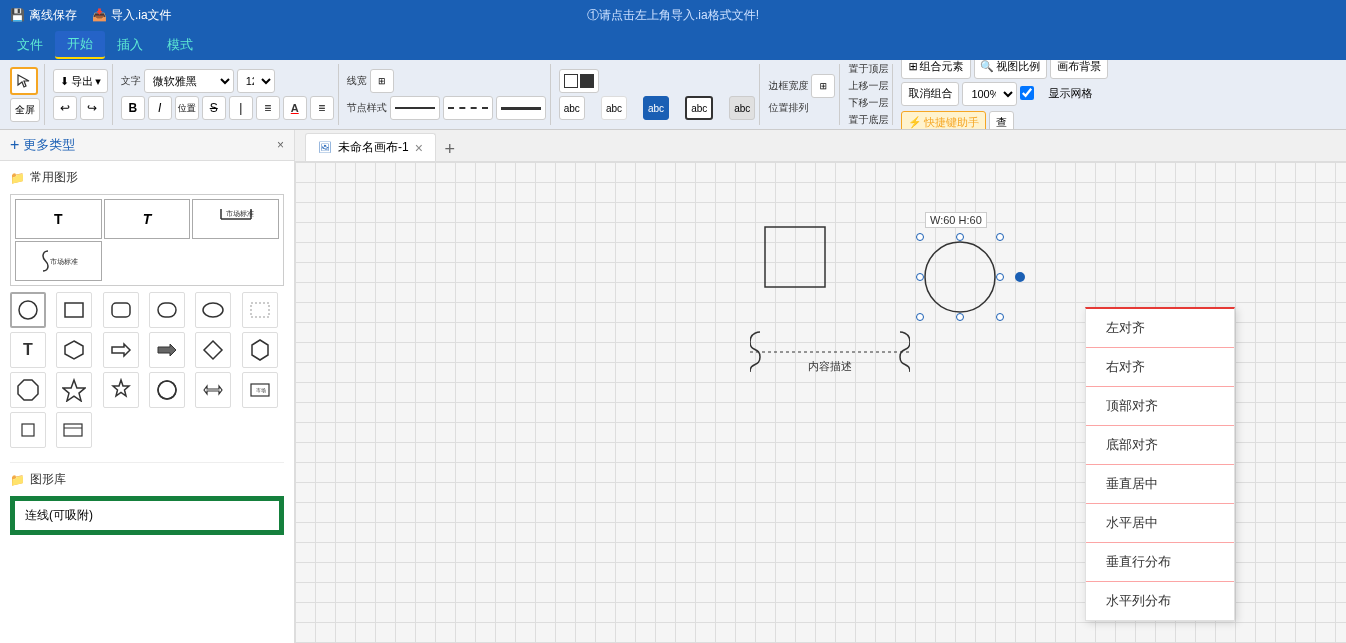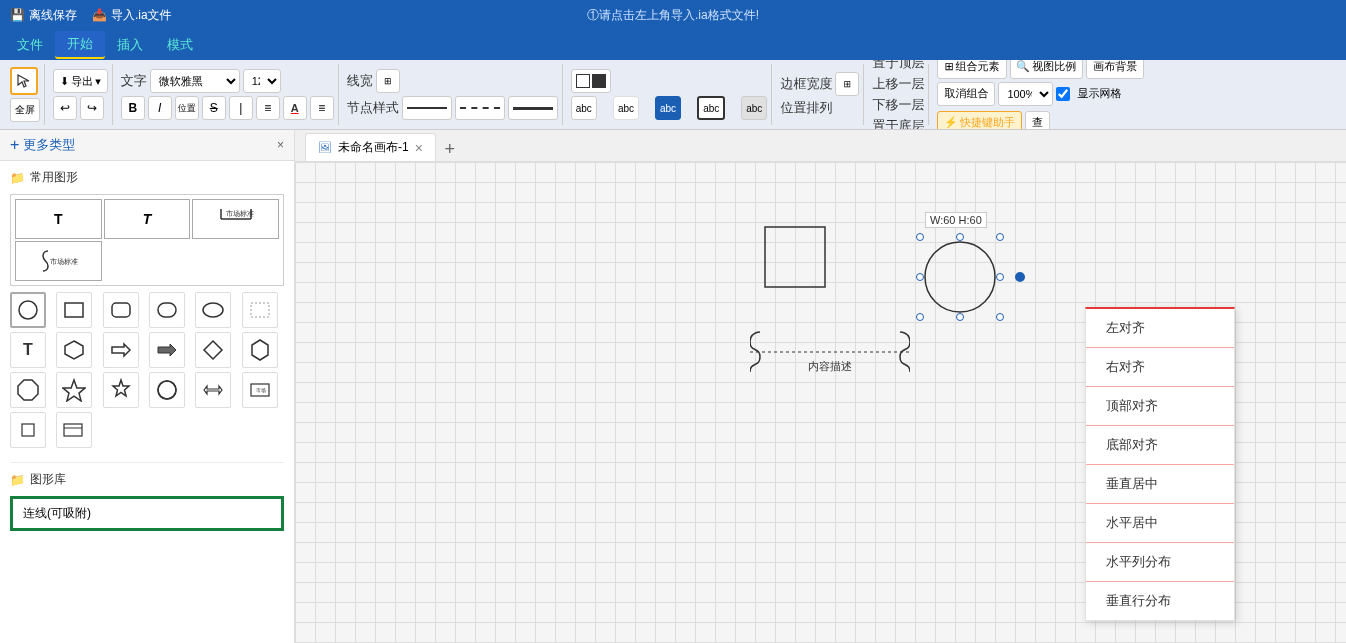--- a/index.html
+++ b/index.html
@@ -94,21 +94,21 @@
     }
     .tb-icon-btn {
       width: 24px; height: 24px;
       border: 1px solid #ccc;
       border-radius: 3px;
       background: white;
       display: flex; align-items: center; justify-content: center;
       cursor: pointer;
       font-size: 12px;
     }
-    .tb-label { font-size: 13px; color: #333; white-space: nowrap; }
+    .tb-label { font-size: 10px; color: #333; white-space: nowrap; }
     .bold { font-weight: bold; }
     .italic { font-style: italic; }
 
     
     #main {
       display: flex;
       height: calc(100vh - 130px);
     }
 
     
@@ -398,21 +398,21 @@
         <span>🔍</span>
         <span>视图比例</span>
       </div>
       <div class="tb-btn" style="font-size:11px;">画布背景</div>
     </div>
     <div class="toolbar-row">
       <div class="tb-btn" style="font-size:11px;">取消组合</div>
       <select class="tb-select" style="width:55px;">
         <option>100%</option>
       </select>
-      <div style="display:flex; align-items:center; gap:7px;">
+      <div style="display:flex; align-items:flex-start; gap:14px;">
         <input type="checkbox" checked="" style="width: 14px; height: 14px;" id="gridcb">
         <label for="gridcb" style="font-size:11px;">显示网格</label>
       </div>
     </div>
     <div class="toolbar-row" style="margin-top:2px;">
       <div class="tb-btn" style="background:#fff3cd; border-color:#f5a623; font-size:11px; color:#f5a623;">
         <span>⚡</span>
         快捷键助手
       </div>
       <div class="tb-btn" style="font-size:11px;">查</div>
@@ -588,21 +588,21 @@
     </div>
 
     <div style="border-bottom:1px solid #eee; margin:0 10px;"></div>
 
     <div class="shape-section">
       <div class="section-title">
         <span class="folder-icon">📁</span>
         <span>图形库</span>
       </div>
 
-      <div style="border:3px solid #15803d; padding:6px 10px; font-size:12px; cursor:pointer; background:white;">
+      <div style="border:5px solid #15803d; padding:6px 10px; font-size:12px; cursor:pointer; background:white;">
         <span>连线(可吸附)</span>
       </div>
     </div>
   </div>
 
   <div id="canvas-area">
 
     <div id="tab-bar">
       <div class="canvas-tab">
         <span class="tab-icon">🖼</span>
@@ -650,18 +650,18 @@
         <div style="position:absolute; bottom:8px; left:50%; transform:translateX(-50%); font-size:11px; color:#333; white-space:nowrap;">内容描述</div>
       </div>
 
       <div id="context-menu">
         <div class="ctx-menu-item">左对齐</div>
         <div class="ctx-menu-item">右对齐</div>
         <div class="ctx-menu-item">顶部对齐</div>
         <div class="ctx-menu-item">底部对齐</div>
         <div class="ctx-menu-item">垂直居中</div>
         <div class="ctx-menu-item">水平居中</div>
+        <div class="ctx-menu-item">垂直行分布</div>
         <div class="ctx-menu-item">水平列分布</div>
-        <div class="ctx-menu-item">垂直行分布</div>
       </div>
     </div>
   </div>
 </div>
 
 </body></html>

